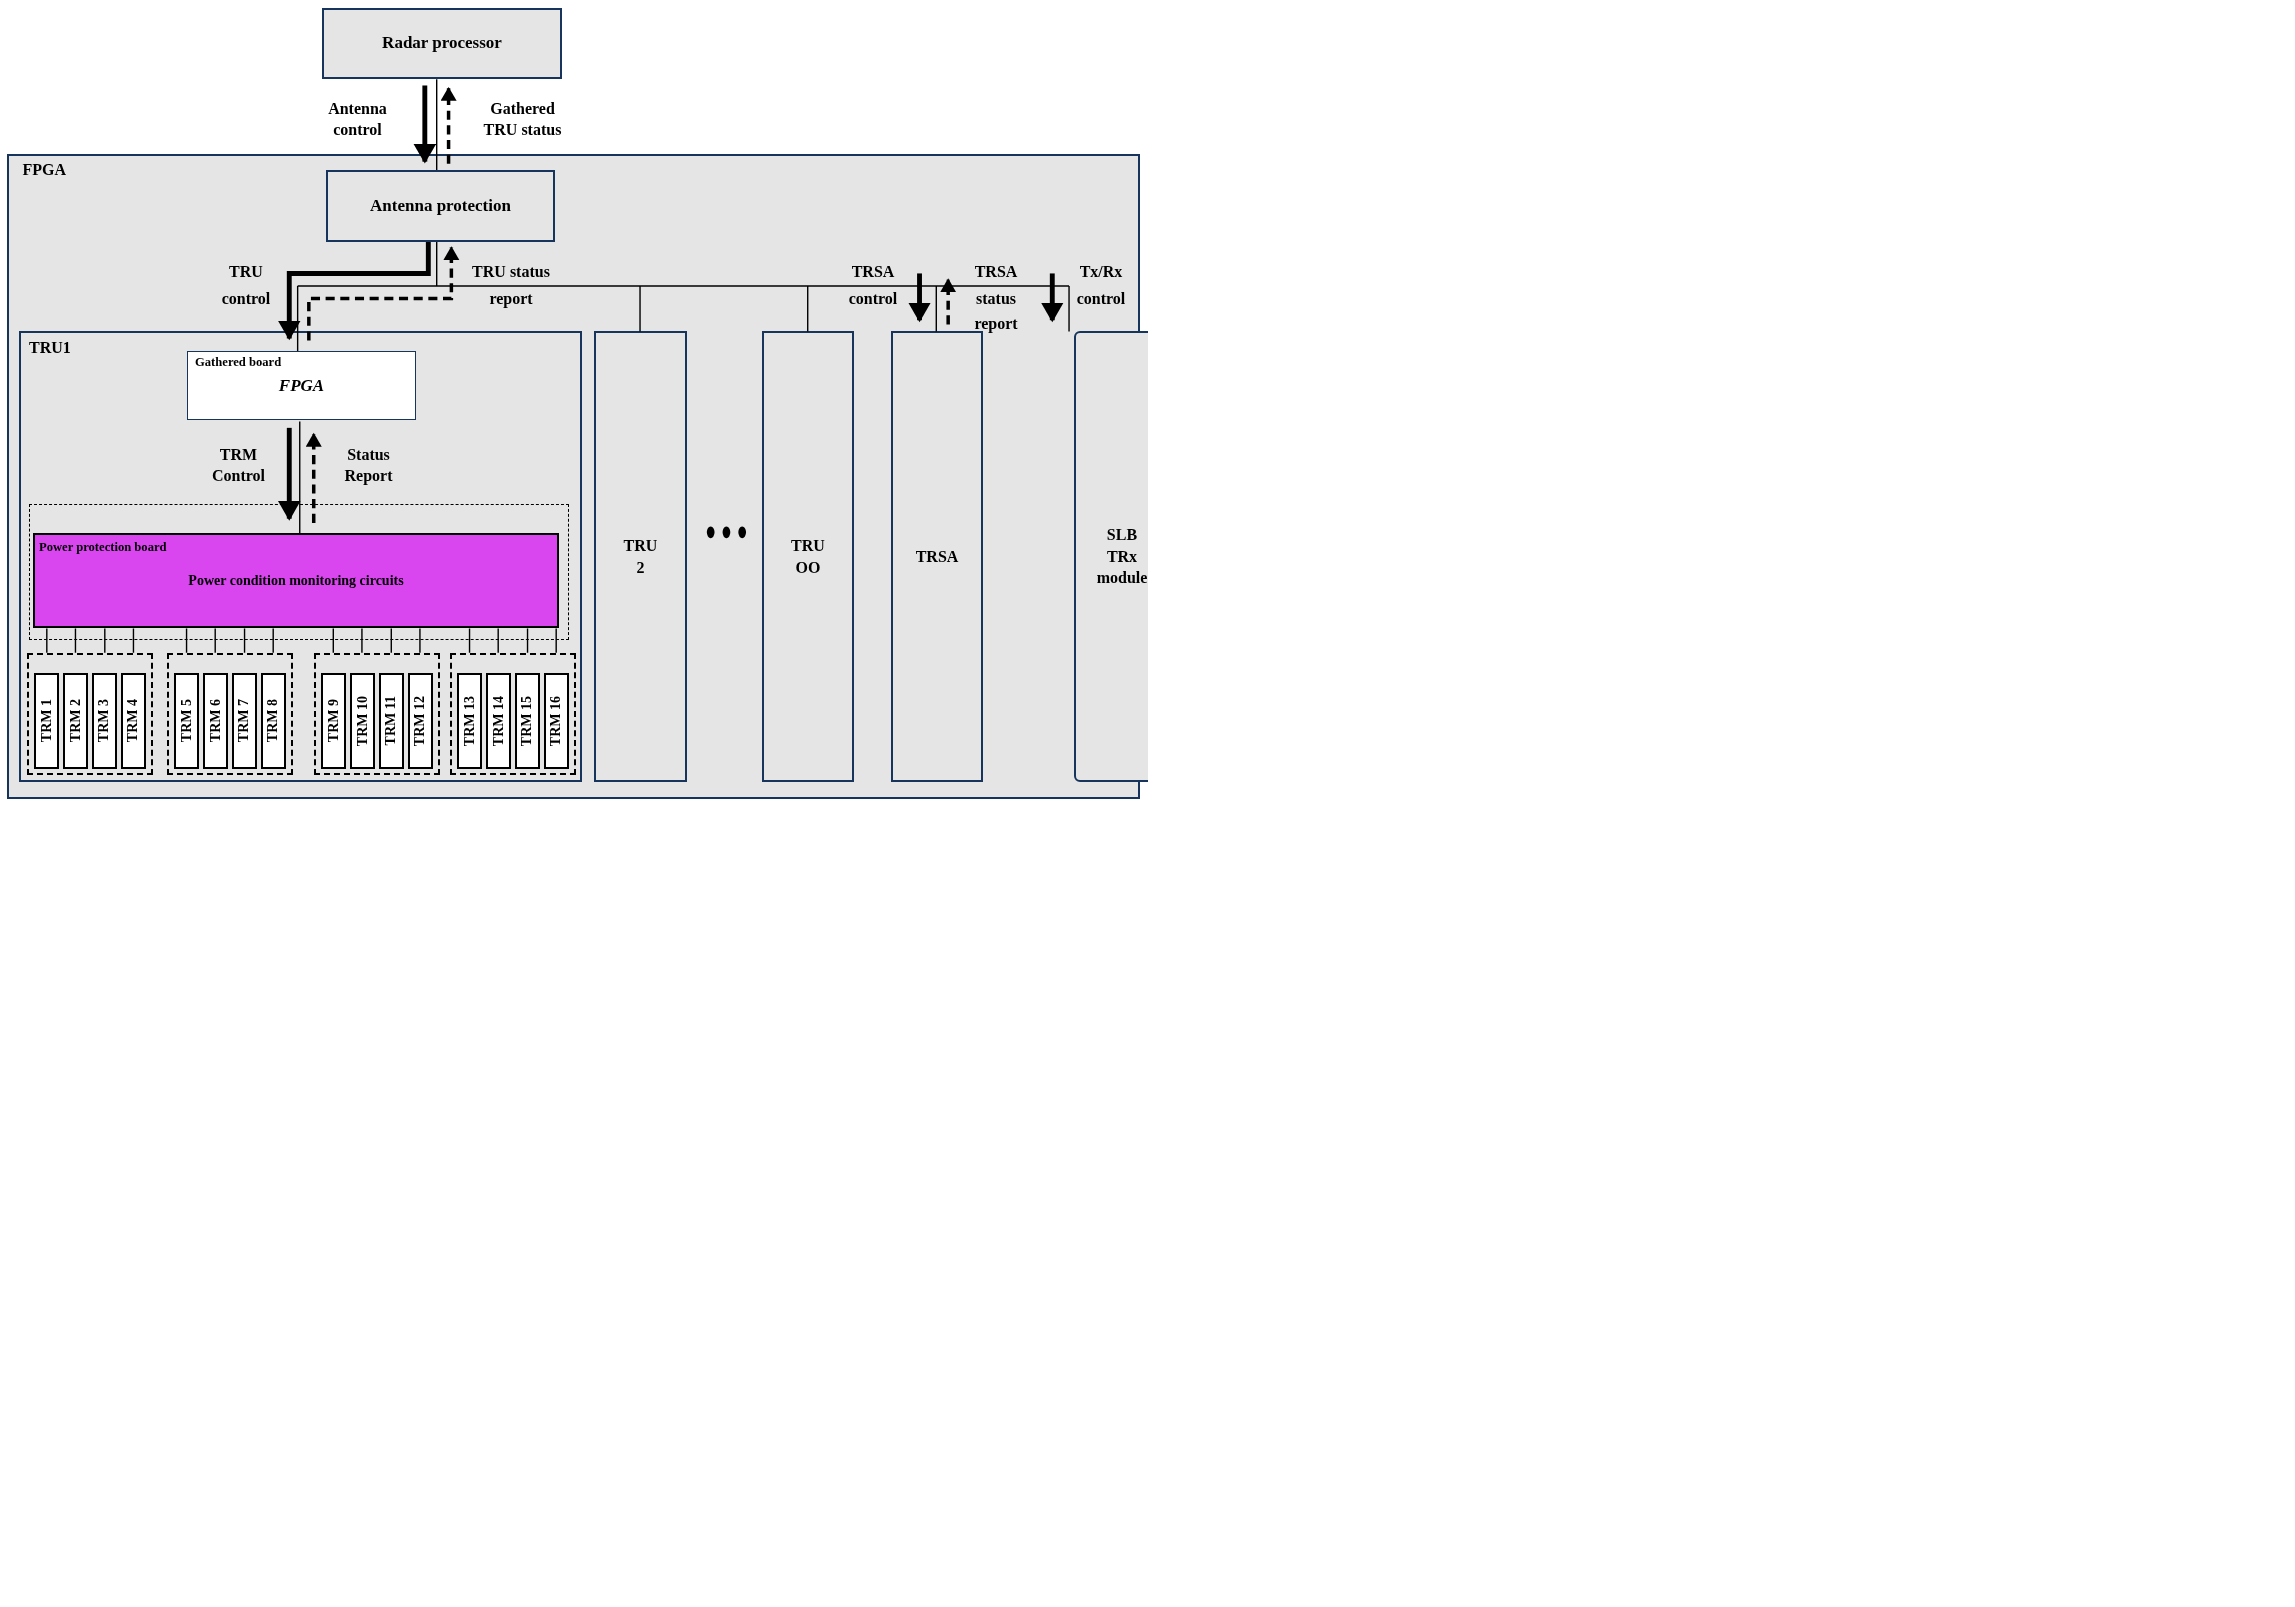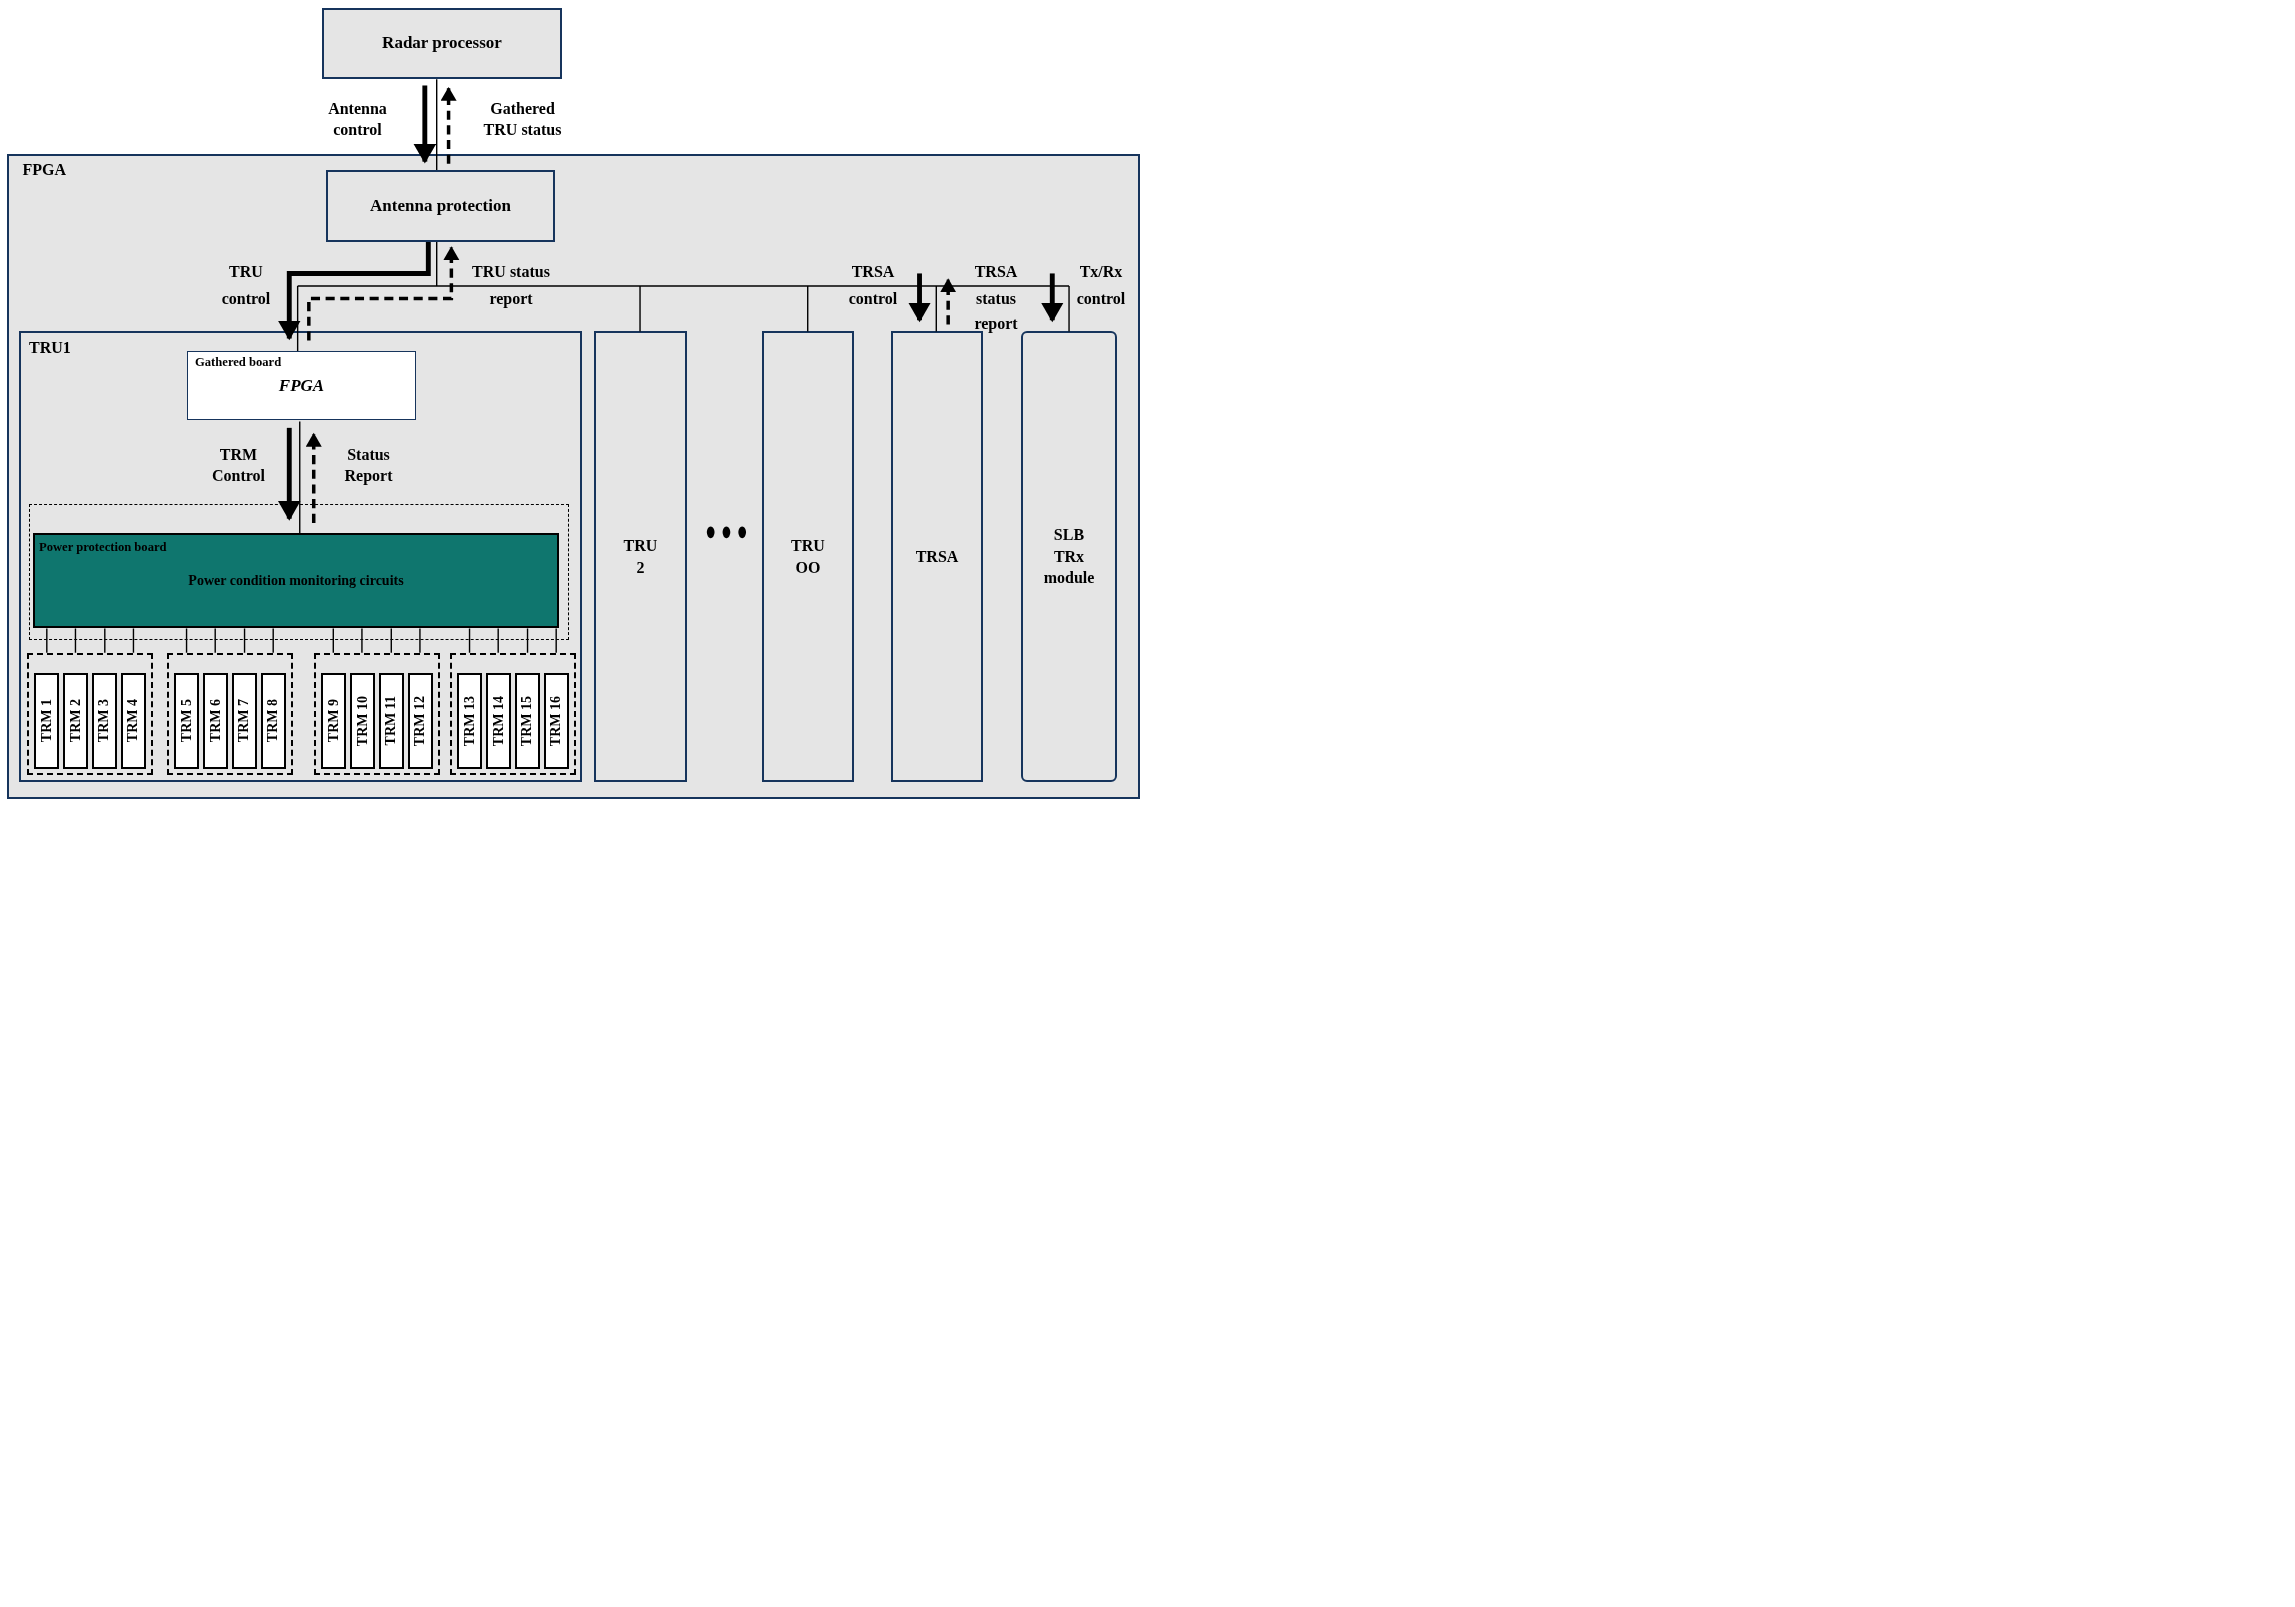--- a/index.html
+++ b/index.html
@@ -11,21 +11,21 @@
   .navybox{position:absolute;border:2.8px solid #16345c;background:#e5e5e5;box-sizing:border-box;}
   .center{display:flex;align-items:center;justify-content:center;text-align:center;}
   .corner-label{position:absolute;font-size:16px;line-height:1;}
   .small-label{position:absolute;font-size:12.6px;line-height:1;}
   .flow-label{position:absolute;font-size:16px;line-height:1.3;text-align:center;}
   .sl{position:absolute;transform:translateX(-50%);font-size:16px;line-height:1;white-space:nowrap;}
   .boxtitle{font-size:17px;}
   .coltitle{font-size:16px;line-height:1.35;}
   #control-board{position:absolute;border:1.4px solid #16345c;background:#fff;box-sizing:border-box;}
   #ppb{position:absolute;border:1.4px dashed #000;box-sizing:border-box;background:transparent;}
-  #monitor{position:absolute;border:2.8px solid #000;background:#0f766e;box-sizing:border-box;font-size:14px;}
+  #monitor{position:absolute;border:2.8px solid #000;background:#d946ef;box-sizing:border-box;font-size:14px;}
   .trm-group{position:absolute;border:2.1px dashed #000;box-sizing:border-box;
     display:flex;gap:3.5px;padding:18px 4.9px 3.5px 4.9px;align-items:flex-start;}
   .trm{flex:1;height:96px;border:2.1px solid #000;box-sizing:border-box;background:#fff;
     display:flex;align-items:center;justify-content:center;}
   .trm span{writing-mode:vertical-rl;transform:rotate(180deg);white-space:nowrap;
     font-size:14px;font-weight:bold;}
   #dots{position:absolute;font-size:18px;letter-spacing:4.9px;transform:scaleY(1.5);}
   svg{position:absolute;left:0;top:0;pointer-events:none;z-index:5;}
   .lblz{z-index:3;}
 </style>
@@ -126,21 +126,21 @@
   <div id="dots" class="lblz" style="left:694px;top:521px;width:70px;text-align:center;">●●●</div>
   <div class="navybox center" style="left:762px;top:331px;width:92px;height:451px;">
     <div class="coltitle">
       <div>TRU</div>
       <div>OO</div>
     </div>
   </div>
   <div class="navybox center" style="left:891px;top:331px;width:92px;height:451px;">
     <span class="coltitle">TRSA</span>
   </div>
-  <div class="navybox center" style="left:1021px;top:331px;width:96px;height:451px;border-radius:6px;">
+  <div class="navybox center" style="left:1074px;top:331px;width:96px;height:451px;border-radius:6px;">
     <div class="coltitle">
       <div>SLB</div>
       <div>TRx</div>
       <div>module</div>
     </div>
   </div>
 
   <div class="flow-label lblz" style="left:312px;top:99px;width:91px;">
     <div>Antenna</div>
     <div>control</div>

